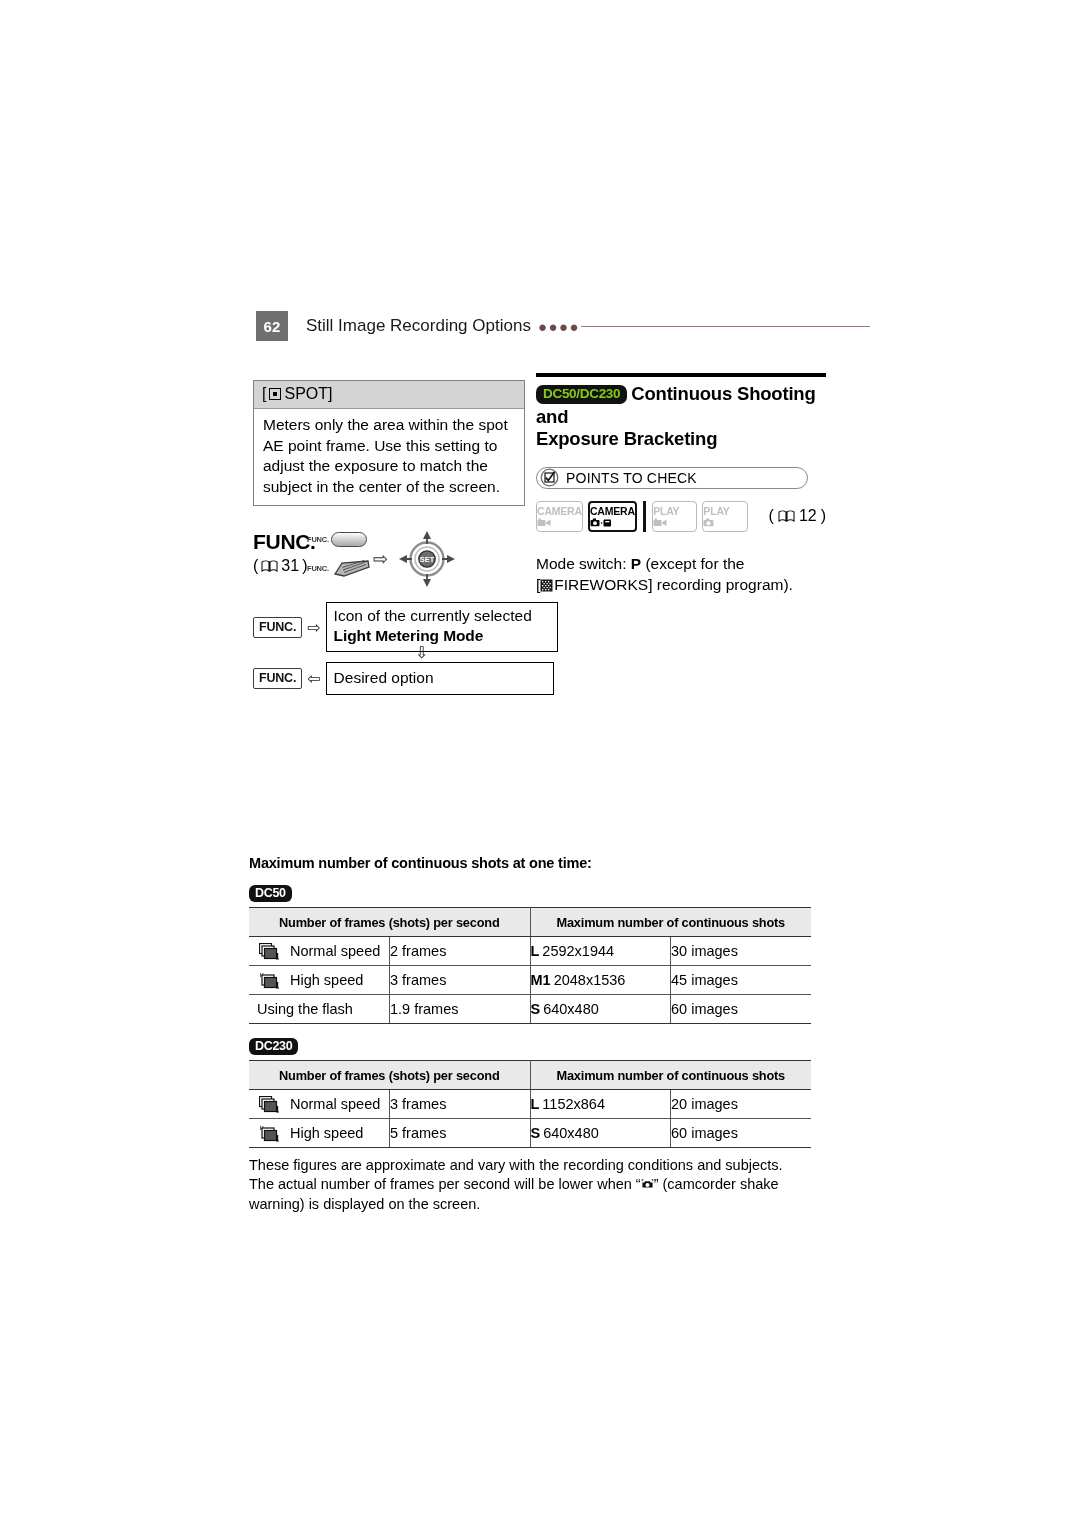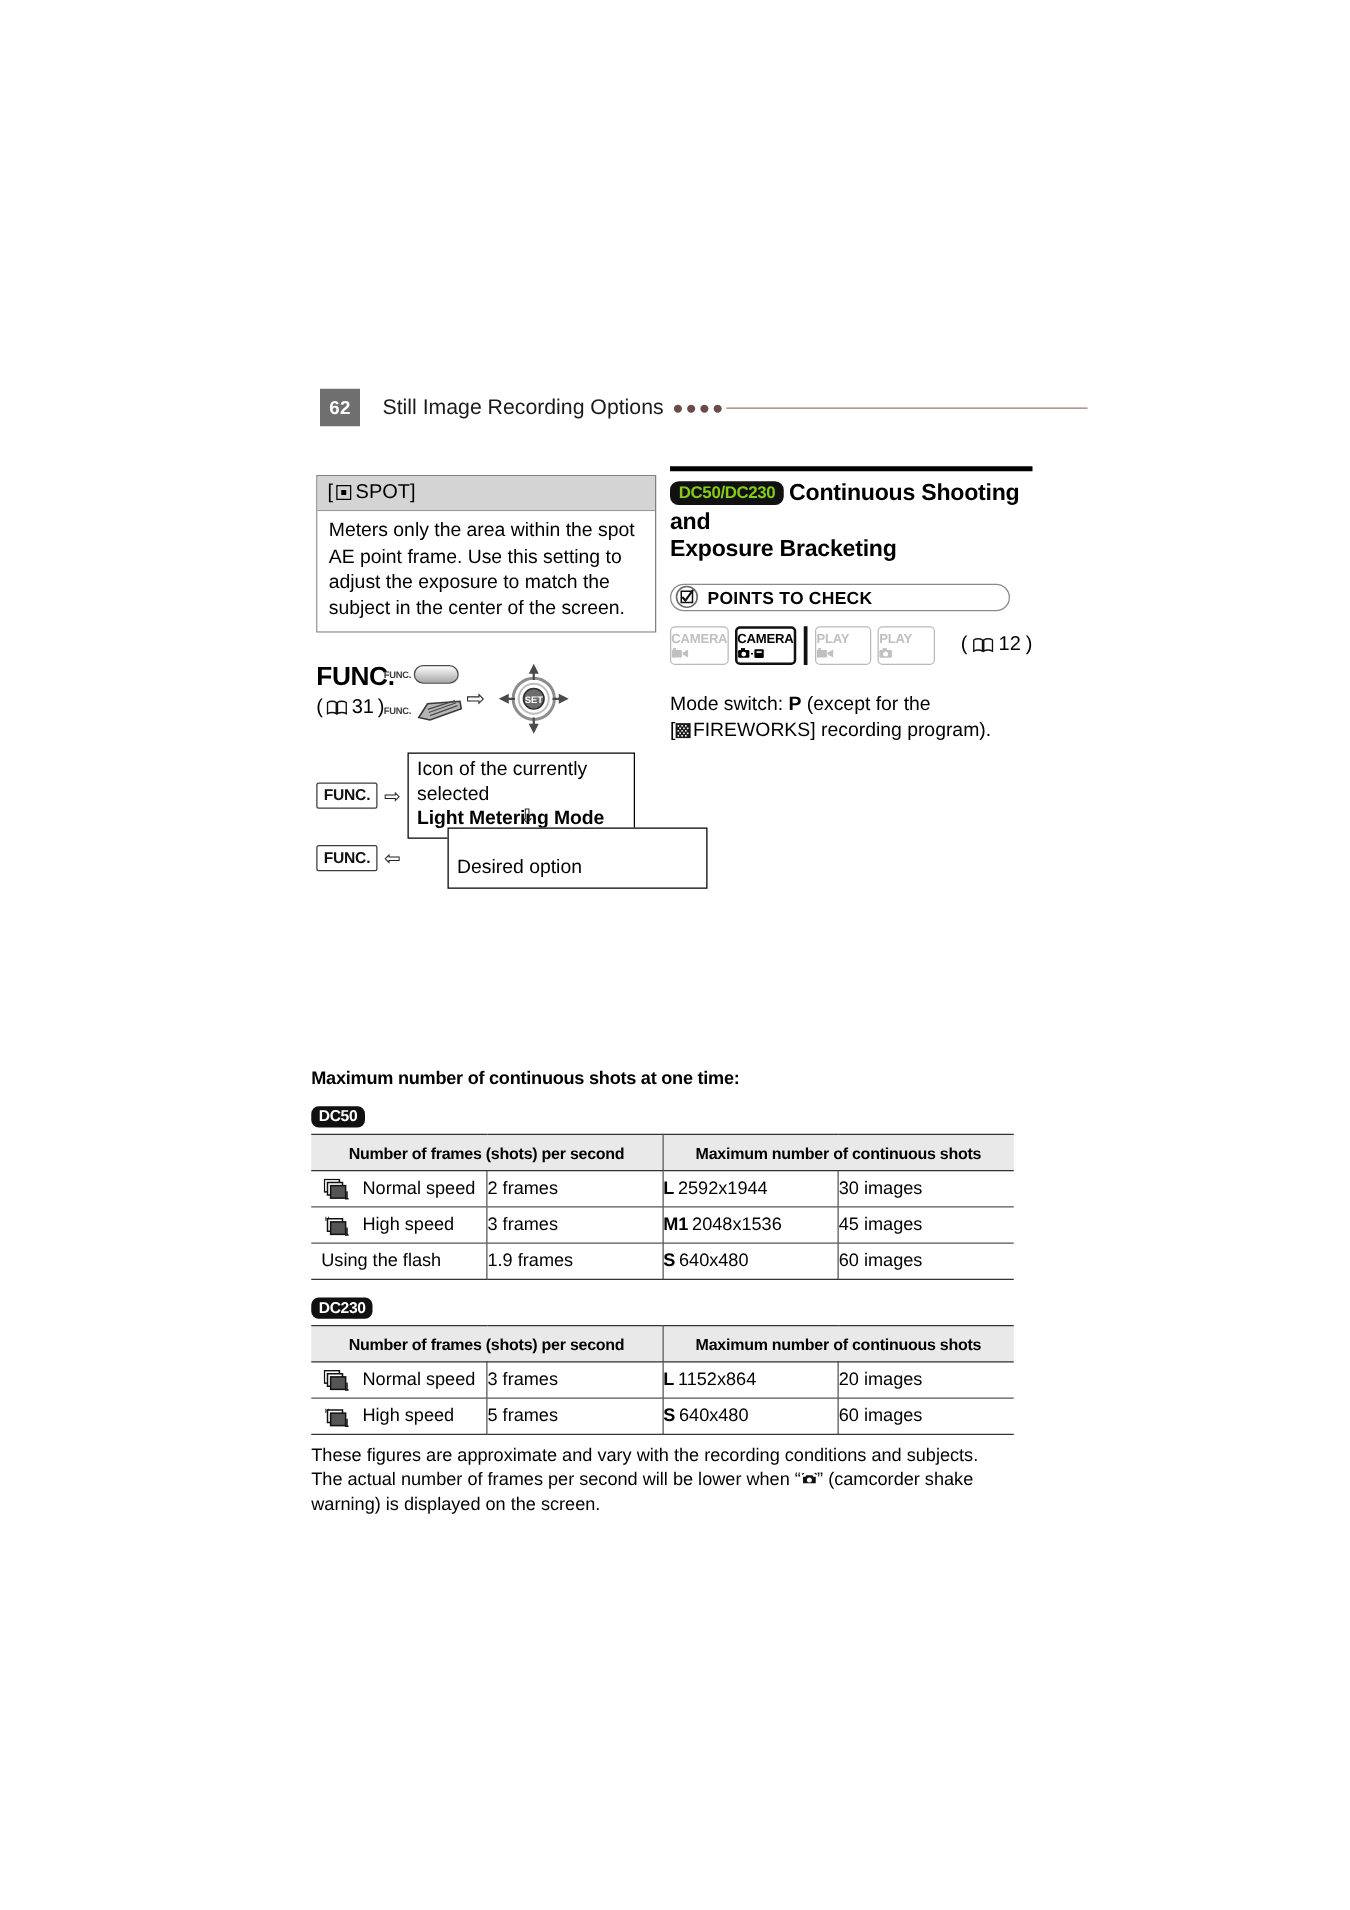--- a/index.html
+++ b/index.html
@@ -214,22 +214,22 @@
     font-size: 16px;
     margin: 0 5px;
     color: #222;
   }
   .flowbox {
     border: 1.5px solid #000;
     background: #fff;
     box-sizing: border-box;
     padding: 3px 7px 5px 7px;
   }
-  .flowbox-1 { width: 182px; }
-  .flowbox-2 { width: 208px; padding: 21px 7px 6px 7px; margin-left: 32px; }
+  .flowbox-1 { width: 232px; }
+  .flowbox-2 { width: 228px; padding: 5px 7px 6px 7px; }
   .flow-line1 {
     font-size: 15.5px;
     line-height: 1.25;
   }
   .flow-line2 {
     font-size: 15.5px;
     font-weight: bold;
     line-height: 1.3;
     letter-spacing: -0.1px;
   }
@@ -284,21 +284,21 @@
     display: flex;
     align-items: center;
     padding-left: 3px;
     box-sizing: border-box;
     background: #fff;
   }
   .ptc-icon svg { display:block; }
   .ptc-label {
     margin-left: 7px;
     font-size: 14px;
-    font-weight: bold;
+    font-weight: normal;
     letter-spacing: 0.2px;
   }
 
   .modes {
     margin-top: 12px;
     display: flex;
     align-items: center;
   }
   .modechip {
     width: 53px;

